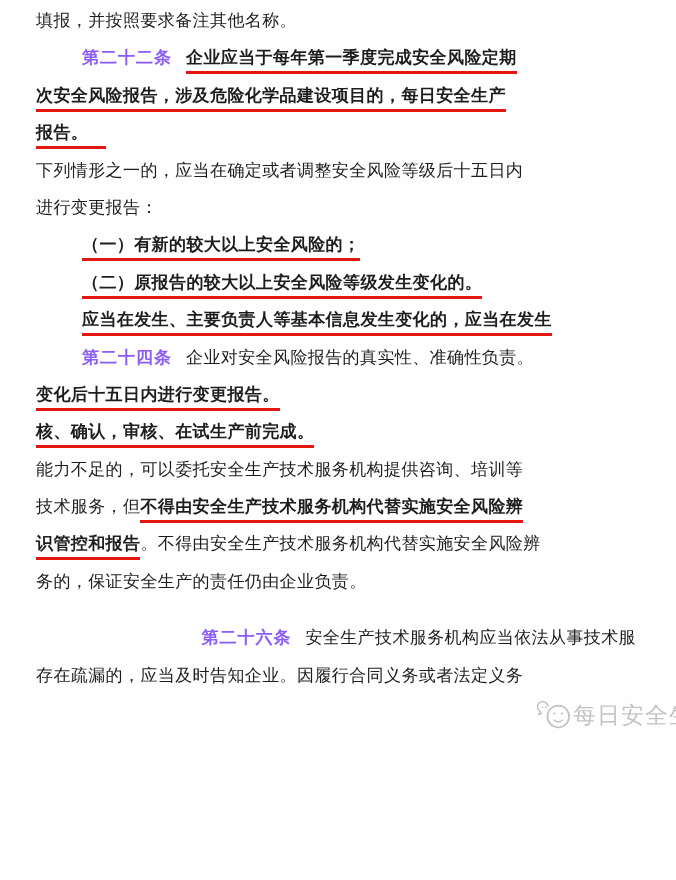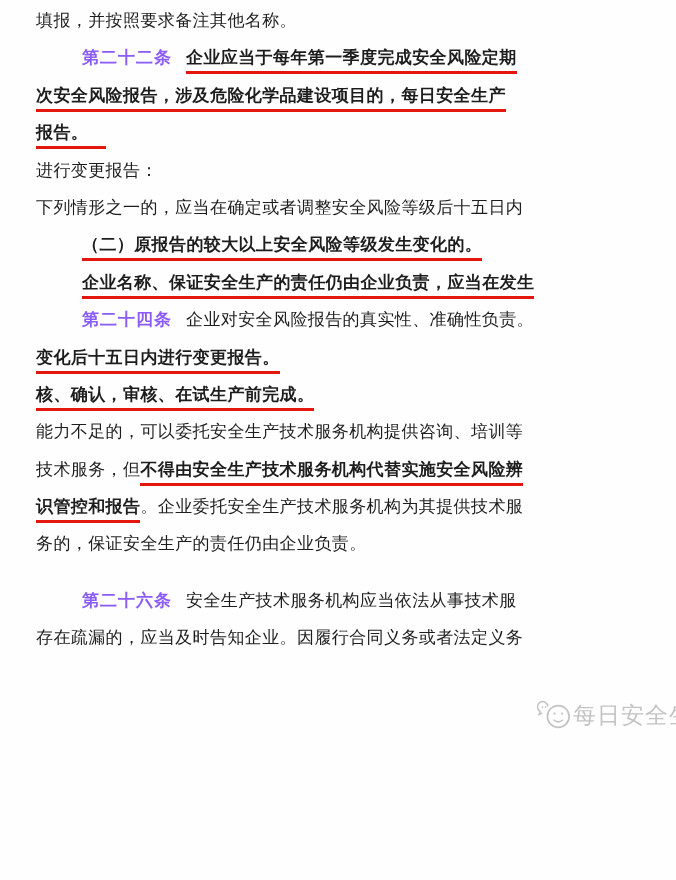--- a/index.html
+++ b/index.html
@@ -23,21 +23,21 @@
     line-height: 37.4px;
     font-size: 17px;
     letter-spacing: 0.4px;
     white-space: pre;
     overflow: visible;
   }
   .line.ind {
     padding-left: 46px;
   }
   .line.gap-sm { margin-top: 6px; }
-  .line.gap-lg { margin-top: 19px; }
+  .line.gap-lg { margin-top: 19px; text-align: right; }
   .seg-bold {
     font-weight: 700;
     font-family: "Liberation Sans", "DejaVu Sans", sans-serif;
     color: #8b5cf6;
     margin-right: 14px;
     letter-spacing: 1px;
   }
   .seg-u {
     border-bottom: 3px solid var(--underline-color, #e4170e);
     padding-bottom: 4px;
@@ -67,30 +67,31 @@
   }
 </style>
 </head>
 <body>
 
 <div class="doc">
     <div class="line"><span class="">填报，并按照要求备注其他名称。</span></div>
     <div class="line ind"><span class="seg-bold ">第二十二条</span><span class="seg-u">企业应当于每年第一季度完成安全风险定期</span></div>
     <div class="line"><span class="seg-u">次安全风险报告，涉及危险化学品建设项目的，每日安全生产</span></div>
     <div class="line"><span class="seg-u">报告。</span><span class="seg-u">　</span></div>
+    <div class="line"><span class="">下列情形之一的，应当在确定或者调整安全风险等级后十五日内</span></div>
     <div class="line"><span class="">进行变更报告：</span></div>
-    <div class="line"><span class="">下列情形之一的，应当在确定或者调整安全风险等级后十五日内</span></div>
+    <div class="line ind"><span class="seg-u">（一）有新的较大以上安全风险的；</span></div>
     <div class="line ind"><span class="seg-u">（二）原报告的较大以上安全风险等级发生变化的。</span></div>
-    <div class="line ind"><span class="seg-u">企业名称、保证安全生产的责任仍由企业负责，应当在发生</span></div>
+    <div class="line ind"><span class="seg-u">应当在发生、主要负责人等基本信息发生变化的，应当在发生</span></div>
     <div class="line ind"><span class="seg-bold ">第二十四条</span><span class="">企业对安全风险报告的真实性、准确性负责。</span></div>
     <div class="line"><span class="seg-u">变化后十五日内进行变更报告。</span></div>
     <div class="line"><span class="seg-u">核、确认，审核、在试生产前完成。</span></div>
     <div class="line"><span class="">能力不足的，可以委托安全生产技术服务机构提供咨询、培训等</span></div>
     <div class="line"><span class="">技术服务，但</span><span class="seg-u">不得由安全生产技术服务机构代替实施安全风险辨</span></div>
-    <div class="line"><span class="seg-u">识管控和报告</span><span class="">。企业委托安全生产技术服务机构为其提供技术服</span></div>
+    <div class="line"><span class="seg-u">识管控和报告</span><span class="">。不得由安全生产技术服务机构代替实施安全风险辨</span></div>
     <div class="line"><span class="">务的，保证安全生产的责任仍由企业负责。</span></div>
     <div class="line ind gap-lg"><span class="seg-bold ">第二十六条</span><span class="">安全生产技术服务机构应当依法从事技术服</span></div>
     <div class="line"><span class="">存在疏漏的，应当及时告知企业。因履行合同义务或者法定义务</span></div>
   </div>
 
 <div class="watermark">
   <svg class="wm-icon" viewBox="0 0 36 32" fill="none" xmlns="http://www.w3.org/2000/svg" stroke="currentColor">
     <path d="M11.5 6.5 A5.5 5.5 0 1 0 3.3 11.6 L2.2 14.8 L5.6 13.3" stroke-width="1.6" fill="none"></path>
     <circle cx="5.8" cy="7.2" r="0.9" fill="currentColor" stroke="none"></circle>
     <circle cx="9.2" cy="7.2" r="0.9" fill="currentColor" stroke="none"></circle>

